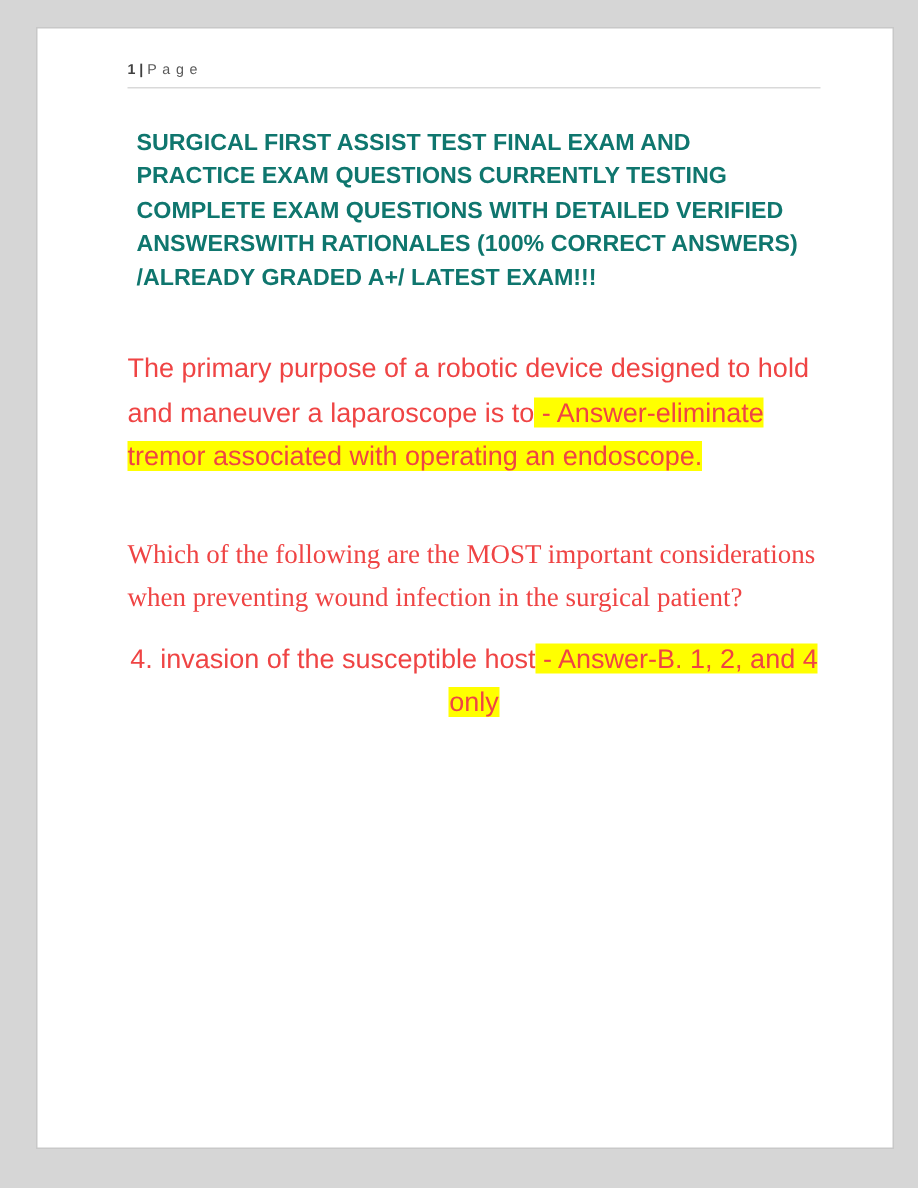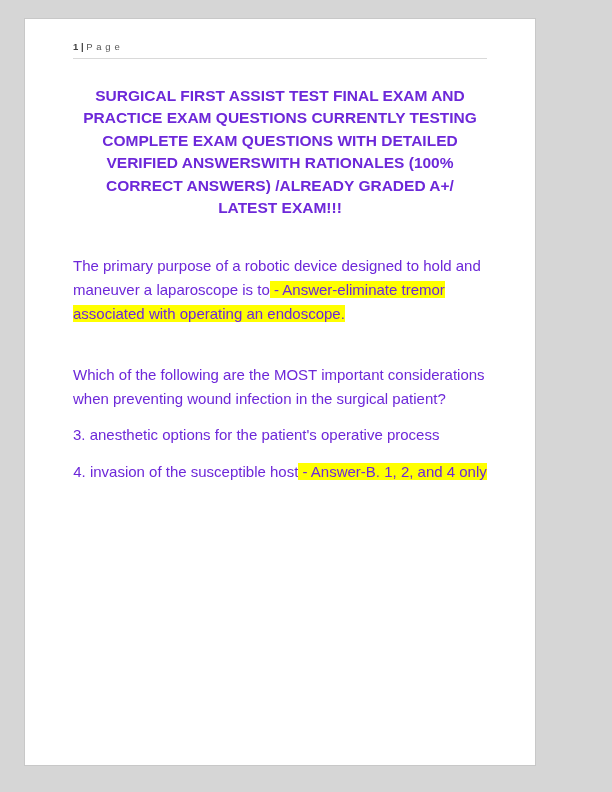--- a/index.html
+++ b/index.html
@@ -10,25 +10,26 @@
     width: 612px;
     height: 792px;
     background: #d6d6d6;
     font-family: "Liberation Sans", sans-serif;
     overflow: hidden;
   }
   .page {
     position: absolute;
     left: 24px;
     top: 18px;
-    width: 512px;
+    width: 572px;
     height: 748px;
     background: #ffffff;
     border: 1px solid #c8c8c8;
     box-sizing: border-box;
+    padding-left: 12px;
   }
   .page-inner {
     padding: 22px 48px 0 48px;
   }
   .header {
     font-size: 9.5px;
     color: #595959;
     letter-spacing: 0.6px;
     padding-bottom: 6px;
     border-bottom: 1px solid #d9d9d9;
@@ -37,38 +38,39 @@
   .header .num {
     font-weight: bold;
     color: #404040;
   }
   .header .sep {
     font-weight: bold;
     color: #404040;
     margin: 0 2px;
   }
   .title {
-    color: #6d28d9;
+    color: #0f766e;
     font-weight: bold;
     font-size: 15.5px;
     line-height: 1.45;
-    text-align: center;
+    text-align: left;
     margin: 0 0 34px 0;
     padding: 0 6px;
   }
   .body-text {
-    font-size: 15px;
-    color: #6d28d9;
+    font-size: 18px;
+    color: #ef4444;
     line-height: 1.62;
   }
   .para {
     margin: 0 0 26px 0;
   }
   .para.tight {
     margin: 0 0 12px 0;
+    font-family: Liberation Serif, serif;
   }
   .list-item {
     margin: 0 0 12px 0;
   }
   .list-item.last {
     margin: 0 0 26px 0;
     text-align: center;
   }
   .hl {
     background: #ffff00;
@@ -89,21 +91,20 @@
 
     <div class="title">SURGICAL FIRST ASSIST TEST FINAL EXAM AND PRACTICE EXAM QUESTIONS CURRENTLY TESTING COMPLETE EXAM QUESTIONS WITH DETAILED VERIFIED ANSWERSWITH RATIONALES (100% CORRECT ANSWERS) /ALREADY GRADED A+/ LATEST EXAM!!!</div>
 
     <div class="body-text">
 
       <p class="para"><span>The primary purpose of a robotic device designed to hold and maneuver a laparoscope is to</span><span class="hl"> - Answer-eliminate tremor associated with operating an endoscope.</span></p>
 
       <div class="spacer-lg"></div>
 
       <p class="para tight">Which of the following are the MOST important considerations when preventing wound infection in the surgical patient?</p>
-      <p class="list-item">3. anesthetic options for the patient's operative process</p>
       <p class="list-item last"><span>4. invasion of the susceptible host</span><span class="hl"> - Answer-B. 1, 2, and 4 only</span></p>
 
       <div class="spacer-lg"></div>
 
 
     </div>
   </div>
 </div>
 
 </body></html>

